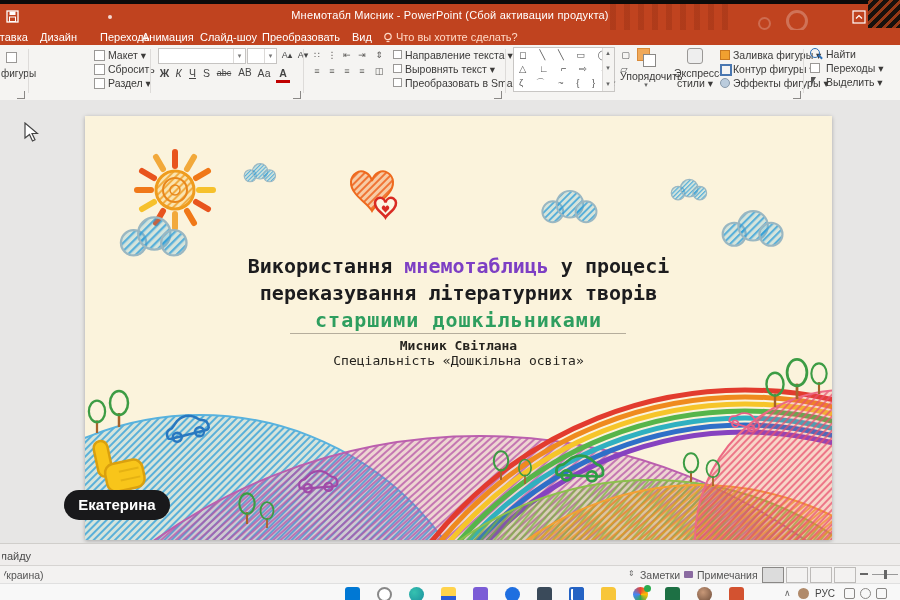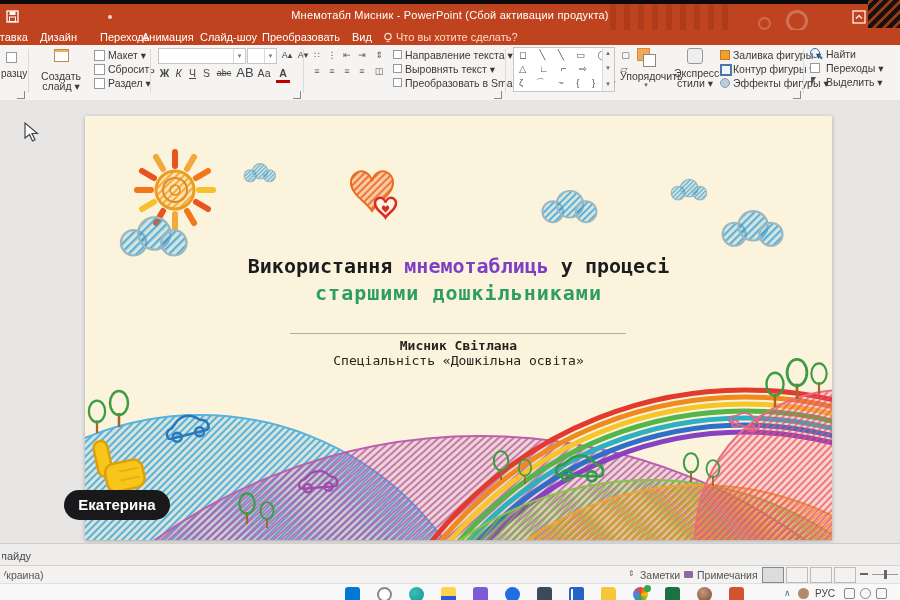--- a/index.html
+++ b/index.html
@@ -99,29 +99,24 @@
     <svg class="abs" style="left:383px;top:2px" width="10" height="12" viewBox="0 0 10 12">
       <circle cx="5" cy="4.5" r="3.2" fill="none" stroke="#ffd9c6" stroke-width="1.2"></circle>
       <line x1="3.5" y1="9.5" x2="6.5" y2="9.5" stroke="#ffd9c6" stroke-width="1.2"></line>
     </svg>
     <span class="abs tab tellme" style="left:396px">Что вы хотите сделать?</span>
   </div>
 
   <div class="abs ribbon">
 
     <div class="abs ico-sq" style="left:6px;top:52px;margin-top:-45px"></div>
-    <div class="abs rbtn-text" style="left:1px;top:23px;font-size:10px">разцу</div>
+    <div class="abs rbtn-text" style="left:1px;top:23px;font-size:10px">фигуры</div>
     <div class="abs launcher" style="left:17px;top:46px"></div>
     <div class="abs vdiv" style="left:28px"></div>
 
-    <div class="abs" style="left:30px;top:1px;width:62px;height:47px">
-      <div class="abs ico-slide" style="left:24px;top:3px"></div>
-      <div class="abs rbtn-text" style="left:0;top:24px;width:62px;text-align:center">Создать</div>
-      <div class="abs rbtn-text" style="left:0;top:34px;width:62px;text-align:center">слайд ▾</div>
-    </div>
     <div class="abs" style="left:94px;top:4px;height:12px">
       <div class="abs ico-sq" style="left:0;top:1px"></div>
       <div class="abs rbtn-text" style="left:14px;top:0">Макет ▾</div>
     </div>
     <div class="abs" style="left:94px;top:18px;height:12px">
       <div class="abs ico-sq" style="left:0;top:1px"></div>
       <div class="abs rbtn-text" style="left:14px;top:0">Сбросить</div>
     </div>
     <div class="abs" style="left:94px;top:32px;height:12px">
       <div class="abs ico-sq" style="left:0;top:1px"></div>
@@ -136,21 +131,21 @@
     <div class="abs combo" style="left:247px;top:3px;width:28px">
       <span class="dd">▾</span>
       </div>
     <div class="abs fbtn" style="left:279px;top:3px;width:16px;font-size:9px">А▴</div>
     <div class="abs fbtn" style="left:295px;top:3px;width:16px;font-size:9px">А▾</div>
     <div class="abs fbtn b" style="left:158px;top:21px;width:13px">Ж</div>
     <div class="abs fbtn i" style="left:172px;top:21px;width:13px">К</div>
     <div class="abs fbtn u" style="left:186px;top:21px;width:13px">Ч</div>
     <div class="abs fbtn" style="left:200px;top:21px;width:13px">S</div>
     <div class="abs fbtn s" style="left:214px;top:21px;width:20px;font-size:9px">abc</div>
-    <div class="abs fbtn" style="left:236px;top:21px;width:18px;font-size:13px">АВ</div>
+    <div class="abs fbtn" style="left:236px;top:21px;width:18px;font-size:10px">АВ</div>
     <div class="abs fbtn" style="left:256px;top:21px;width:16px">Аа</div>
     <div class="abs fbtn b" style="left:276px;top:21px;width:14px;border-bottom:3px solid #c00000">А</div>
     <div class="abs rgrp-label" style="left:158px;width:140px">Шрифт</div>
     <div class="abs launcher" style="left:293px;top:46px"></div>
     <div class="abs vdiv" style="left:303px"></div>
 
     <div class="abs pbtn" style="left:310px;top:4px">∷</div>
     <div class="abs pbtn" style="left:325px;top:4px">⋮</div>
     <div class="abs pbtn" style="left:340px;top:4px">⇤</div>
     <div class="abs pbtn" style="left:355px;top:4px">⇥</div>
@@ -335,20 +330,21 @@
         <use href="#tree" transform="translate(734,278) scale(0.85)"></use>
 
         <use href="#car" transform="translate(75,306) rotate(-14)" stroke="#2878c0"></use>
         <use href="#car" transform="translate(210,356) rotate(-4) scale(0.9)" stroke="#a04aa8"></use>
         <use href="#car" transform="translate(468,338) rotate(2) scale(1.1)" stroke="#2f9e44"></use>
         <use href="#car" transform="translate(645,292) rotate(16) scale(0.72)" stroke="#e86088"></use>
       </svg>
 
       <div class="abs slide-title">
         <div><span>Використання </span><span style="color:#7d3fc4">мнемотаблиць</span><span> у процесі</span></div>
+        <div>переказування літературних творів</div>
         <div style="color:#2e9e5f;letter-spacing:1px">старшими дошкільниками</div>
       </div>
       <div class="abs divider"></div>
       <div class="abs author" style="top:237px;font-size:13px">Спеціальність «Дошкільна освіта»</div>
       <div class="abs author" style="top:222px;font-size:13px;font-weight:bold">Мисник Світлана</div>
     </div>
 
     <svg class="abs" style="left:24px;top:22px" width="15" height="21" viewBox="0 0 15 21">
       <path d="M1 1 L1 16 L5.5 12.5 L8.5 19 L11 17.8 L8 11.5 L13.5 11.5 Z" fill="#fff" stroke="#444" stroke-width="1.2"></path>
     </svg>

